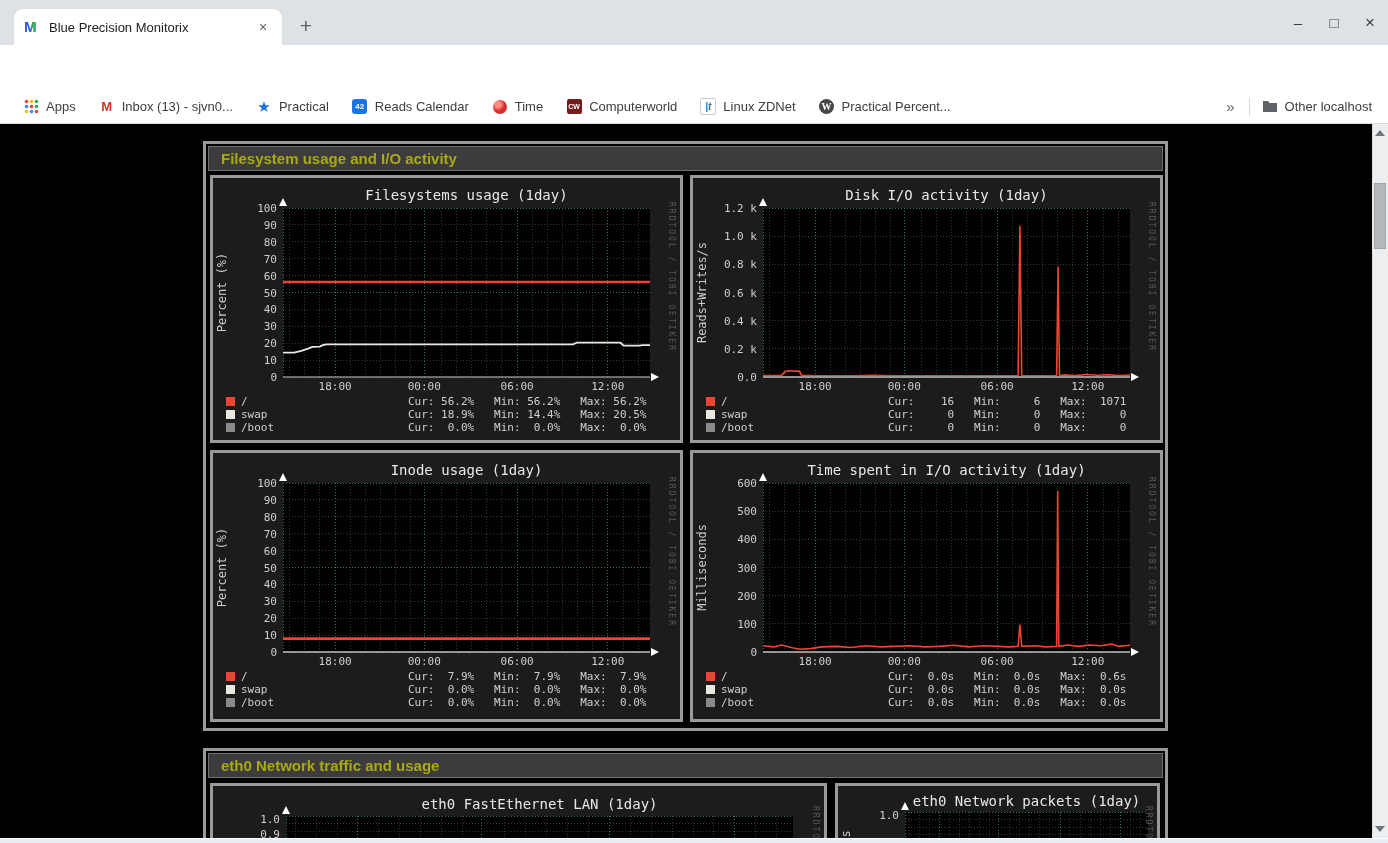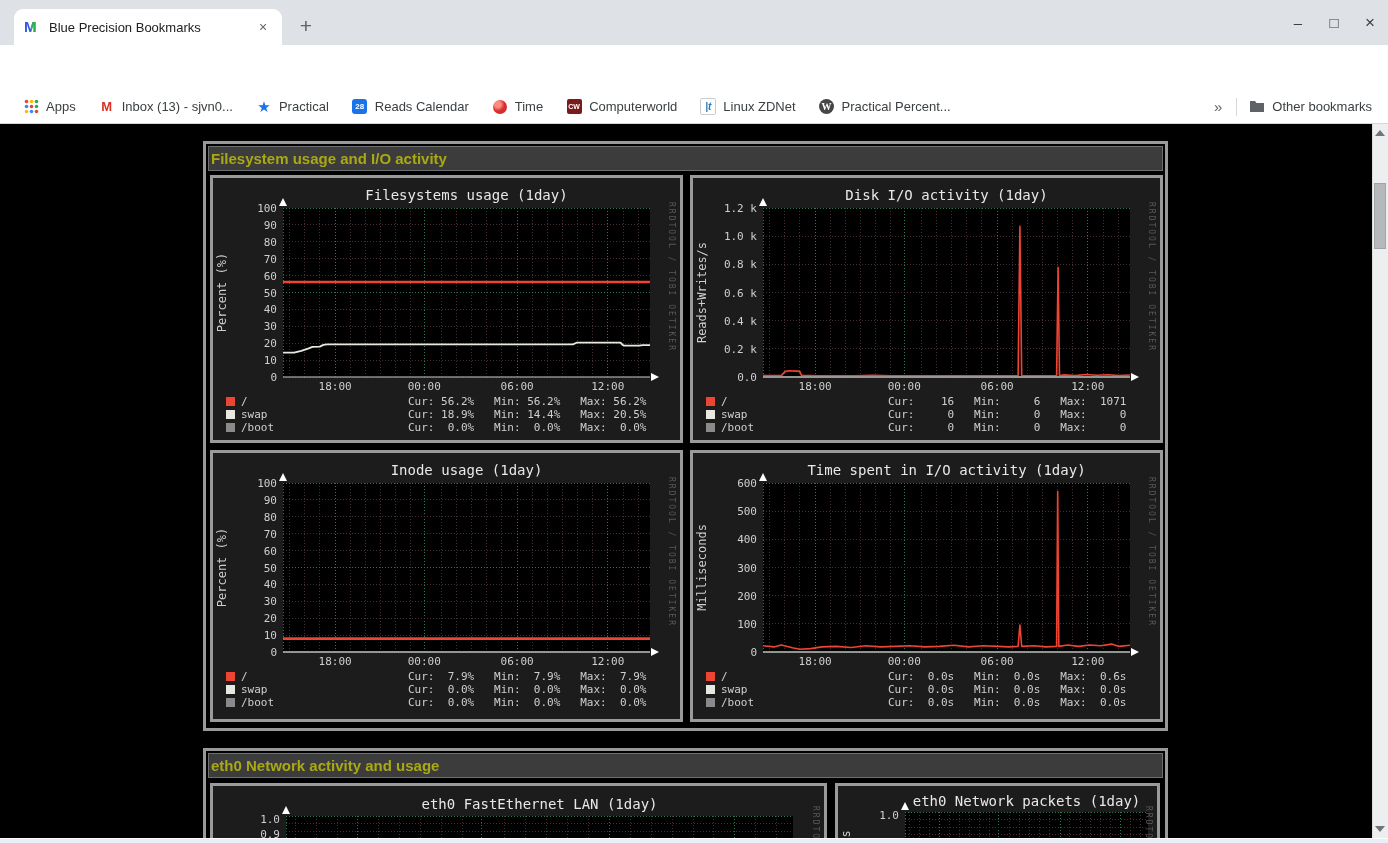--- a/index.html
+++ b/index.html
@@ -37,21 +37,21 @@
   #bm-right{margin-left:auto;display:flex;align-items:center;margin-right:16px;}
   #bm-chevron{color:#5f6368;font-size:15px;margin-right:14px;}
   #bm-sep{width:1px;height:18px;background:#d6d8da;margin-right:12px;}
   .glyph{font-size:12px;font-weight:bold;border-radius:3px;display:inline-flex;align-items:center;justify-content:center;}
   
   #page{left:0;top:124px;width:1388px;height:714px;background:#000;overflow:hidden;}
   .section{border:3px solid #999;background:#000;box-sizing:border-box;}
   #section1{left:203px;top:17px;width:965px;height:590px;}
   #section2{left:203px;top:624px;width:965px;height:214px;}
   .sec-header{margin:2px;height:25px;background:#3c3c3c;border:1px solid #6f6f6f;
-    color:#a9a913;font-weight:bold;font-size:15px;line-height:24px;padding-left:2px;box-sizing:border-box;}
+    color:#a9a913;font-weight:bold;font-size:15px;line-height:24px;padding-left:12px;box-sizing:border-box;}
   .panel{border:3px solid #9a9a9a;background:#1c1c1c;box-sizing:border-box;overflow:hidden;}
   #p0{left:210px;top:51px;width:473px;height:268px;}
   #p1{left:690px;top:51px;width:473px;height:268px;}
   #p2{left:210px;top:326px;width:473px;height:272px;}
   #p3{left:690px;top:326px;width:473px;height:272px;}
   #p4{left:210px;top:659px;width:617px;height:179px;}
   #p5{left:835px;top:659px;width:325px;height:179px;}
   
   #scrollbar{left:1372px;top:124px;width:16px;height:714px;background:#eceef0;border-left:1px solid #dcdee0;box-sizing:border-box;}
   .sb-arrow{left:1375px;width:10px;height:6px;}
@@ -62,21 +62,21 @@
 </style>
 </head>
 <body>
 
 <div class="abs" id="titlebar">
   <div class="abs" id="tab">
     <span class="favicon">
         <span class="m1">M</span>
         <span class="m2">M</span>
       </span>
-    <span id="tab-title">Blue Precision Bookmarks</span>
+    <span id="tab-title">Blue Precision Monitorix</span>
     <span id="tab-close">×</span>
   </div>
   <div class="abs" id="newtab-btn">+</div>
   <div class="abs wctl" style="left:1283px;">–</div>
   <div class="abs wctl" style="left:1319px;">□</div>
   <div class="abs wctl" style="left:1355px;font-size:17px;">×</div>
 </div>
 
 <div class="abs" id="toolbar">
   <div class="abs navic" style="left:16px;">←</div>
@@ -147,21 +147,21 @@
       <span>Inbox (13) - sjvn0...</span>
     </span>
     <span class="bm">
       <span class="bmicon">
         <span style="color:#1a73e8;font-size:15px;">★</span>
       </span>
       <span>Practical</span>
     </span>
     <span class="bm">
       <span class="bmicon">
-        <span class="glyph" style="width:15px;height:15px;background:#1a73e8;color:#fff;font-size:8px;">28</span>
+        <span class="glyph" style="width:15px;height:15px;background:#1a73e8;color:#fff;font-size:8px;">42</span>
       </span>
       <span>Reads Calendar</span>
     </span>
     <span class="bm">
       <span class="bmicon">
         <span style="display:inline-block;width:14px;height:14px;border-radius:50%;background:radial-gradient(circle at 35% 32%,#ff8a80 0 22%,#d32f2f 50%);"></span>
       </span>
       <span>Time</span>
     </span>
     <span class="bm">
@@ -184,31 +184,31 @@
     </span>
     <div id="bm-right">
     <span id="bm-chevron">»</span>
     <span id="bm-sep"></span>
     <span class="bm" style="margin-left:0;">
       <span class="bmicon">
         <svg width="16" height="13" viewBox="0 0 16 13">
             <path d="M1 1h5l1.5 2H15v9H1z" fill="#5f6368"></path>
           </svg>
       </span>
-      <span>Other bookmarks</span>
+      <span>Other localhost</span>
     </span>
   </div>
 </div>
 
 <div class="abs" id="page">
   <div class="abs section" id="section1">
     <div class="sec-header">Filesystem usage and I/O activity</div>
   </div>
   <div class="abs section" id="section2">
-    <div class="sec-header">eth0 Network activity and usage</div>
+    <div class="sec-header">eth0 Network traffic and usage</div>
   </div>
   <div class="abs panel" id="p0"><svg width="467" height="262" viewBox="0 0 467 262">
         <rect x="70" y="30" width="367" height="169" fill="#000"></rect>
         <line x1="76.6427" y1="30" x2="76.6427" y2="199" stroke="#443030" stroke-width="1" stroke-dasharray="1 2" shape-rendering="crispEdges"></line>
         <line x1="91.7998" y1="30" x2="91.7998" y2="199" stroke="#443030" stroke-width="1" stroke-dasharray="1 2" shape-rendering="crispEdges"></line>
         <line x1="106.9569" y1="30" x2="106.9569" y2="199" stroke="#443030" stroke-width="1" stroke-dasharray="1 2" shape-rendering="crispEdges"></line>
         <line x1="137.2711" y1="30" x2="137.2711" y2="199" stroke="#443030" stroke-width="1" stroke-dasharray="1 2" shape-rendering="crispEdges"></line>
         <line x1="152.4282" y1="30" x2="152.4282" y2="199" stroke="#443030" stroke-width="1" stroke-dasharray="1 2" shape-rendering="crispEdges"></line>
         <line x1="167.58530000000002" y1="30" x2="167.58530000000002" y2="199" stroke="#443030" stroke-width="1" stroke-dasharray="1 2" shape-rendering="crispEdges"></line>
         <line x1="182.7424" y1="30" x2="182.7424" y2="199" stroke="#443030" stroke-width="1" stroke-dasharray="1 2" shape-rendering="crispEdges"></line>

